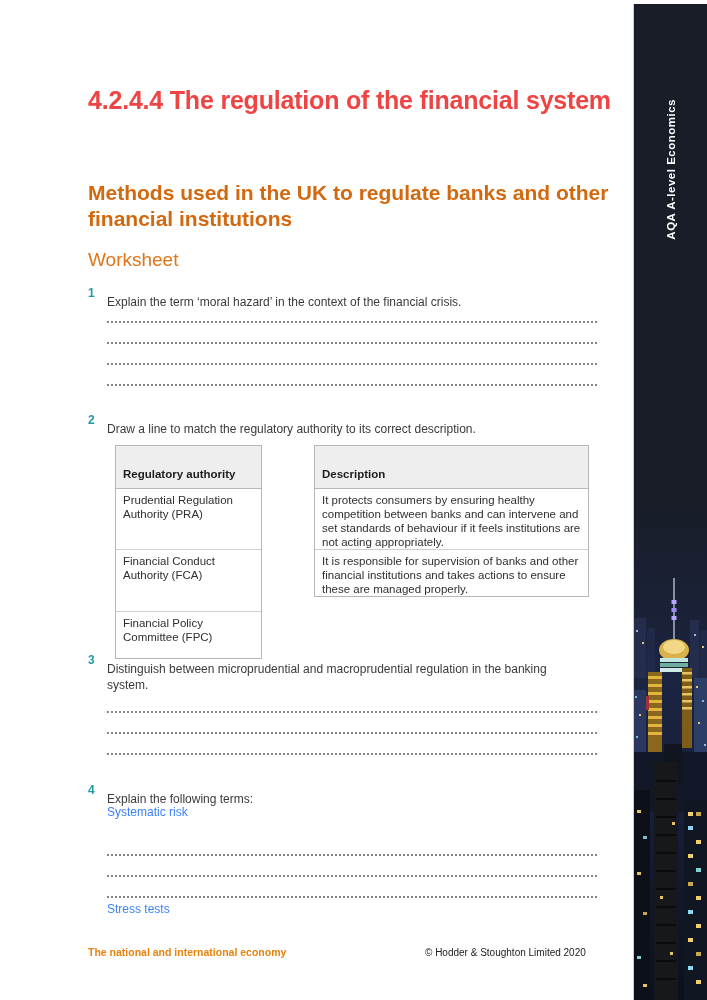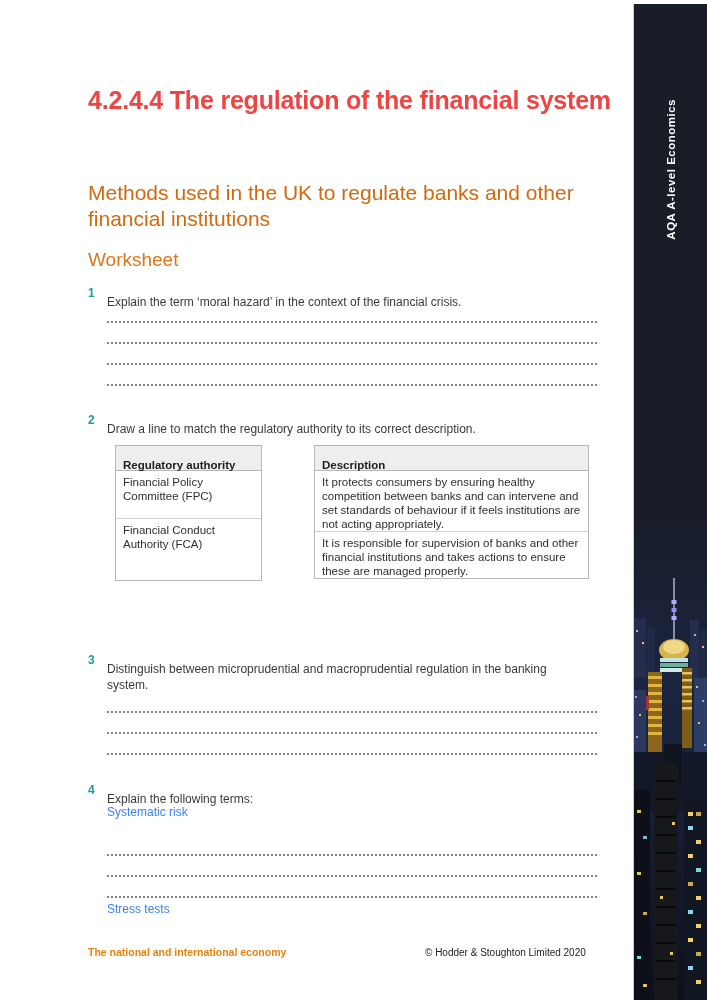--- a/index.html
+++ b/index.html
@@ -12,21 +12,21 @@
   }
 
   
   .h1 {
     position:absolute; left:88px; top:84px; width:528px;
     font-size:25px; font-weight:bold; line-height:1.3;
     color:#ef4444; letter-spacing:-0.2px;
   }
   .h2 {
     position:absolute; left:88px; top:180px; width:528px;
-    font-size:21px; font-weight:normal; line-height:1.25;
+    font-size:21px; font-weight:bold; line-height:1.25;
     color:#d2690f;
   }
   .h3 {
     position:absolute; left:88px; top:249px; width:400px;
     font-size:19px; font-weight:normal; color:#e0751a;
   }
 
   
   .q { position:absolute; left:88px; width:509px; display:flex; }
   .q-num {
@@ -50,21 +50,21 @@
   .lines-q4 { top:835px; }
   .ansline { height:21px; border-bottom:2px dotted #848484; }
 
   
   .mt-col { position:absolute; font-size:11.5px; line-height:1.22; color:#2f2f2f; }
   .mt-left  { left:115px; top:445px; width:147px; }
   .mt-right { left:314px; top:445px; width:275px; }
   .mt-box { border:1px solid #b7b7b7; background:#fff; }
   .mt-head {
     background:#eeeeee; font-weight:bold; color:#1d1d1d;
-    padding:12px 7px; height:21px; border-bottom:1px solid #b7b7b7;
+    padding:21px 7px; height:21px; border-bottom:1px solid #b7b7b7;
   }
   .mt-row { padding:4px 7px; }
   .mt-row + .mt-row { border-top:1px solid #cfcfcf; }
   .r1 { height:60px; } .r2 { height:47px; } .r3 { height:62px; }
 
   
   .footer-left {
     position:absolute; left:88px; top:946px;
     font-size:10.5px; font-weight:bold; color:#e8820c;
   }
@@ -109,22 +109,23 @@
     <div class="ansline"></div>
   </div>
 
   <div class="q q2">
     <div class="q-num">2</div>
     <div class="q-text">Draw a line to match the regulatory authority to its correct description.</div>
   </div>
 
   <div class="mt-col mt-left mt-box">
     <div class="mt-head">Regulatory authority</div>
+    <div class="mt-row r1">Prudential Regulation Authority (PRA)</div>
+    <div class="mt-row r3">Financial Conduct Authority (FCA)</div>
     <div class="mt-row r2">Financial Policy Committee (FPC)</div>
-    <div class="mt-row r3">Financial Conduct Authority (FCA)</div>
   </div>
 
   <div class="mt-col mt-right mt-box">
     <div class="mt-head">Description</div>
     <div class="mt-row r1">It protects consumers by ensuring healthy competition between banks and can intervene and set standards of behaviour if it feels institutions are not acting appropriately.</div>
     <div class="mt-row r2">It is responsible for supervision of banks and other financial institutions and takes actions to ensure these are managed properly.</div>
   </div>
 
   <div class="q q3">
     <div class="q-num">3</div>

